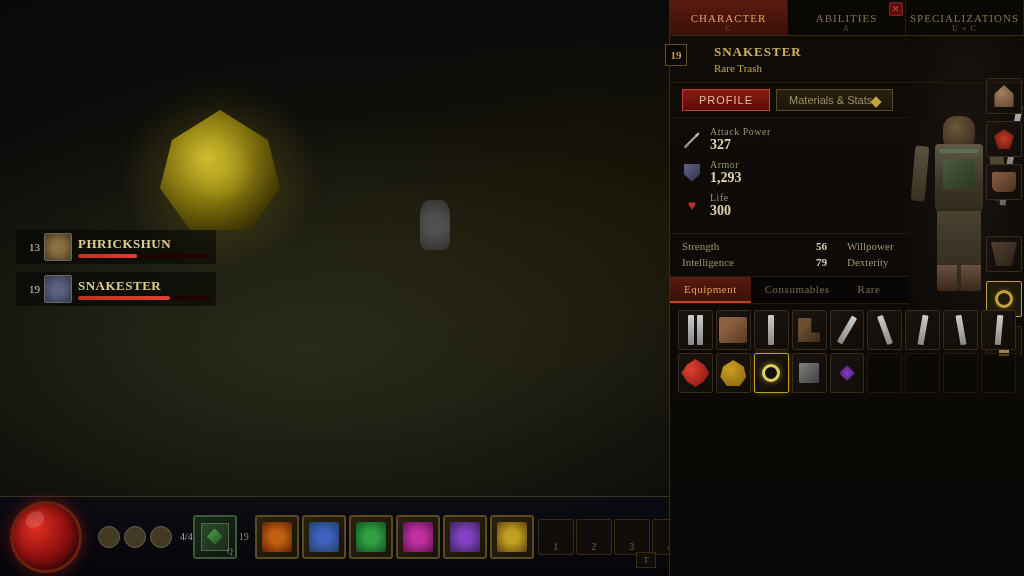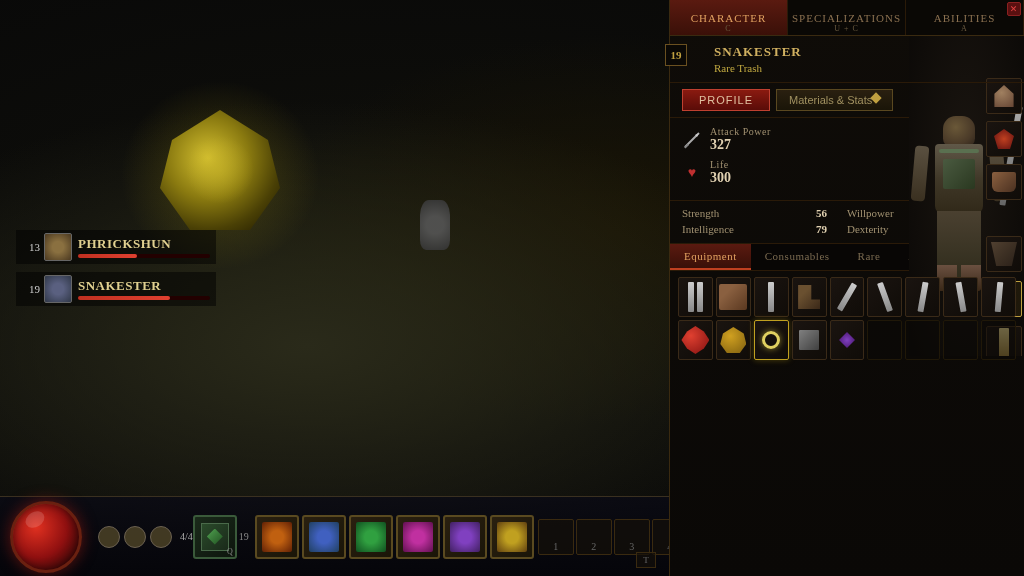--- a/index.html
+++ b/index.html
@@ -362,21 +362,21 @@
       flex: 0 0 auto;
     }
     .materials-btn {
       background: linear-gradient(180deg, #2a2010 0%, #1a1508 100%);
       border: 1px solid #5a4820;
       color: #a09060;
       padding: 4px 12px;
       font-size: 11px;
       cursor: pointer;
       display: flex;
-      align-items: flex-start;
+      align-items: flex-end;
     }
     .btn-diamond {
       width: 8px; height: 8px;
       background: #c0a040;
       transform: rotate(45deg);
     }
 
     
     #stats-section {
       padding: 8px 12px;
@@ -657,28 +657,28 @@
   </div>
 </div>
 
 <div id="char-panel">
 
   <div id="panel-tabs">
     <div class="panel-tab active">
       <span>CHARACTER</span>
       <span class="panel-tab-key">C</span>
     </div>
-    <div class="panel-tab inactive">
-      <span>SPECIALIZATIONS</span>
-      <span class="panel-tab-key">U + C</span>
-    </div>
     <div class="panel-tab inactive" style="position:relative;">
       <span>ABILITIES</span>
       <span class="panel-tab-key">A</span>
       <div class="tab-close">✕</div>
+    </div>
+    <div class="panel-tab inactive">
+      <span>SPECIALIZATIONS</span>
+      <span class="panel-tab-key">U + C</span>
     </div>
   </div>
 
   <div id="char-model">
     <div class="model-bg"></div>
 
     <div style="position:absolute;bottom:20px;left:10px;width:80px;height:220px;">
 
       <div style="position:absolute;top:0;left:50%;transform:translateX(-50%);width:32px;height:32px;background:radial-gradient(circle at 40% 35%,#6a5838 0%,#4a3a28 60%,#2a2018 100%);border-radius:40% 40% 30% 30%;"></div>
 
@@ -744,20 +744,29 @@
           <polygon points="17,3 15,7 13,5" fill="#ccc"></polygon>
           <rect x="2" y="15" width="5" height="2" fill="#888" transform="rotate(-45 4.5 16)"></rect>
         </svg>
       </div>
       <div class="stat-text">
         <div class="stat-label">Attack Power</div>
         <div class="stat-value">327</div>
       </div>
     </div>
     <div class="main-stat">
+      <div class="stat-icon">
+        <div class="stat-icon-shield"></div>
+      </div>
+      <div class="stat-text">
+        <div class="stat-label">Armor</div>
+        <div class="stat-value">1,293</div>
+      </div>
+    </div>
+    <div class="main-stat">
       <div class="stat-icon stat-icon-heart">♥</div>
       <div class="stat-text">
         <div class="stat-label">Life</div>
         <div class="stat-value">300</div>
       </div>
     </div>
   </div>
 
   <div id="sub-stats">
     <div class="sub-stat">

